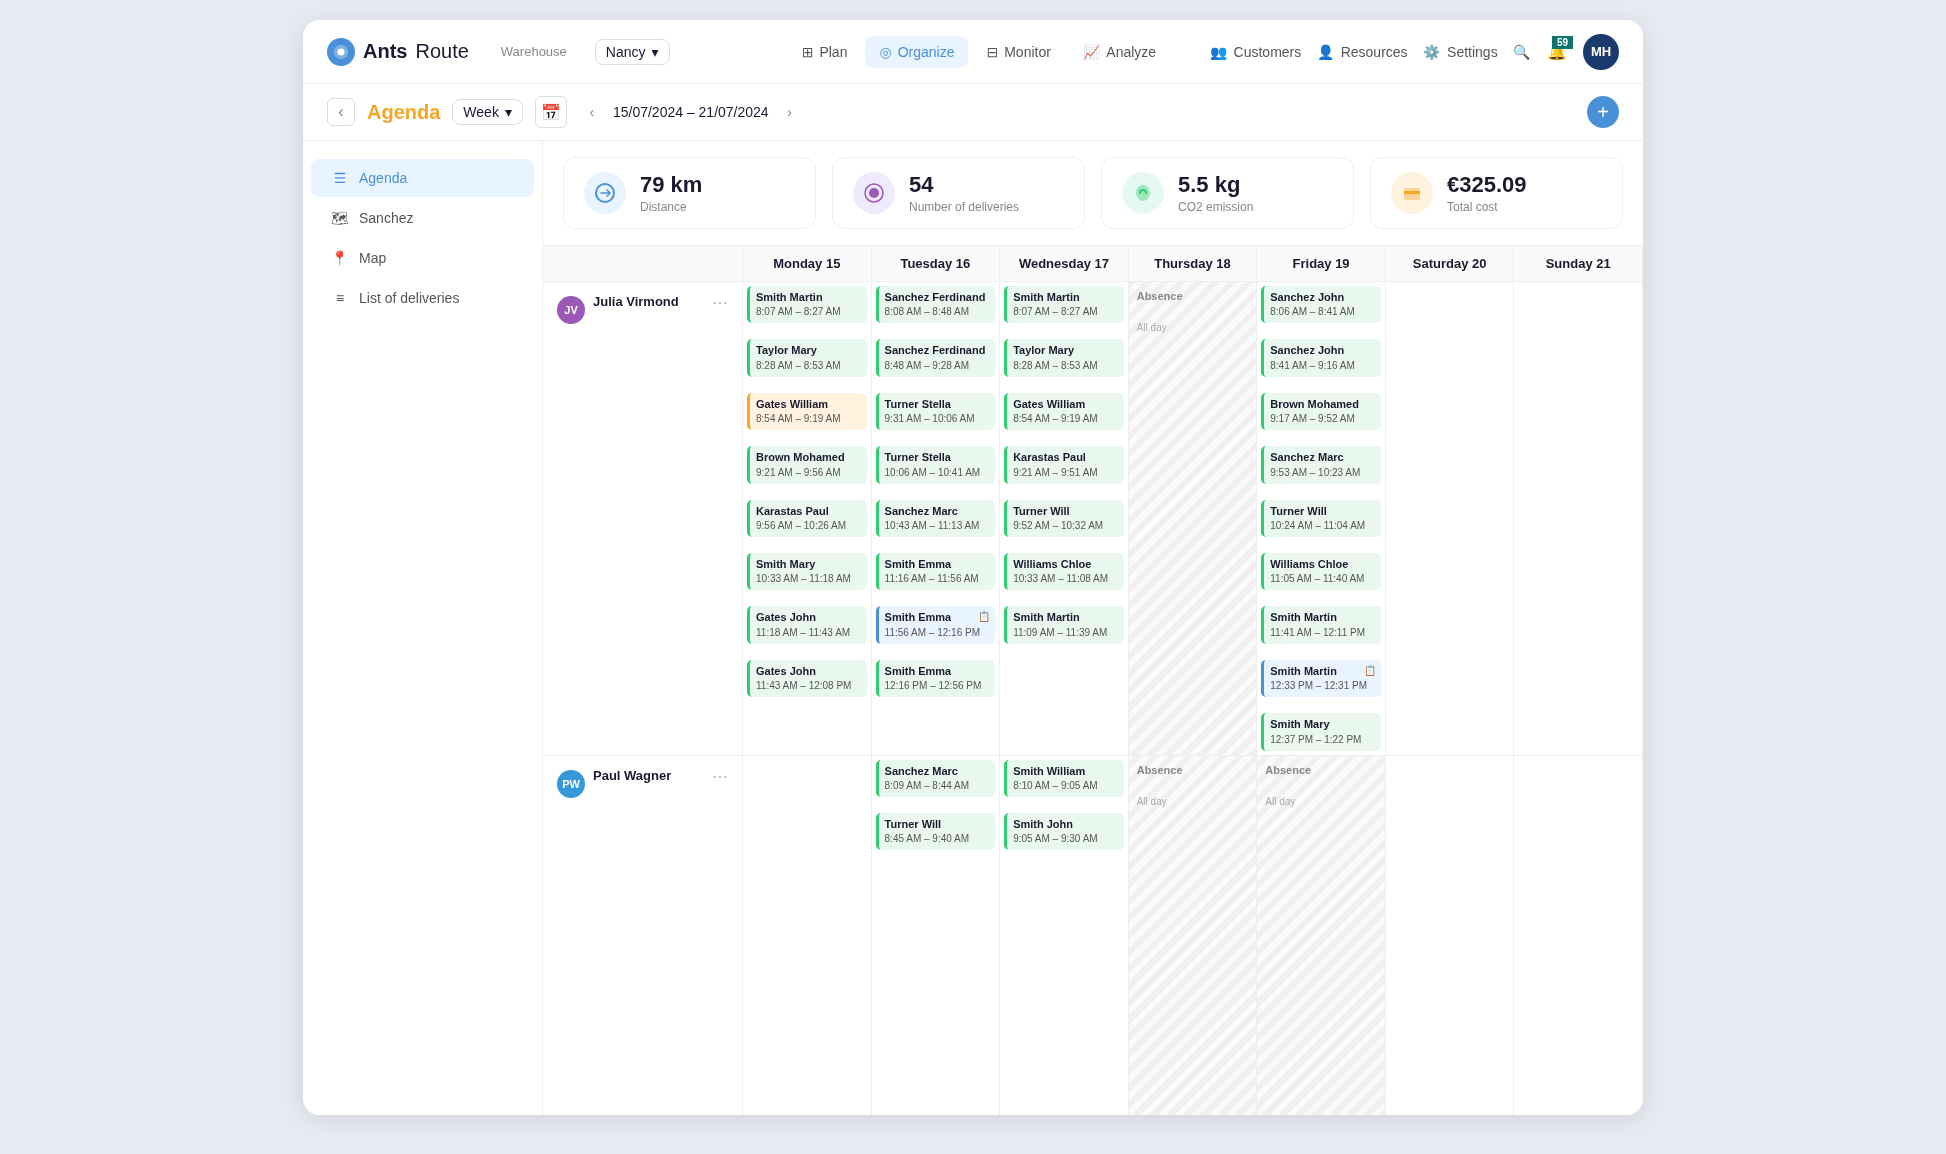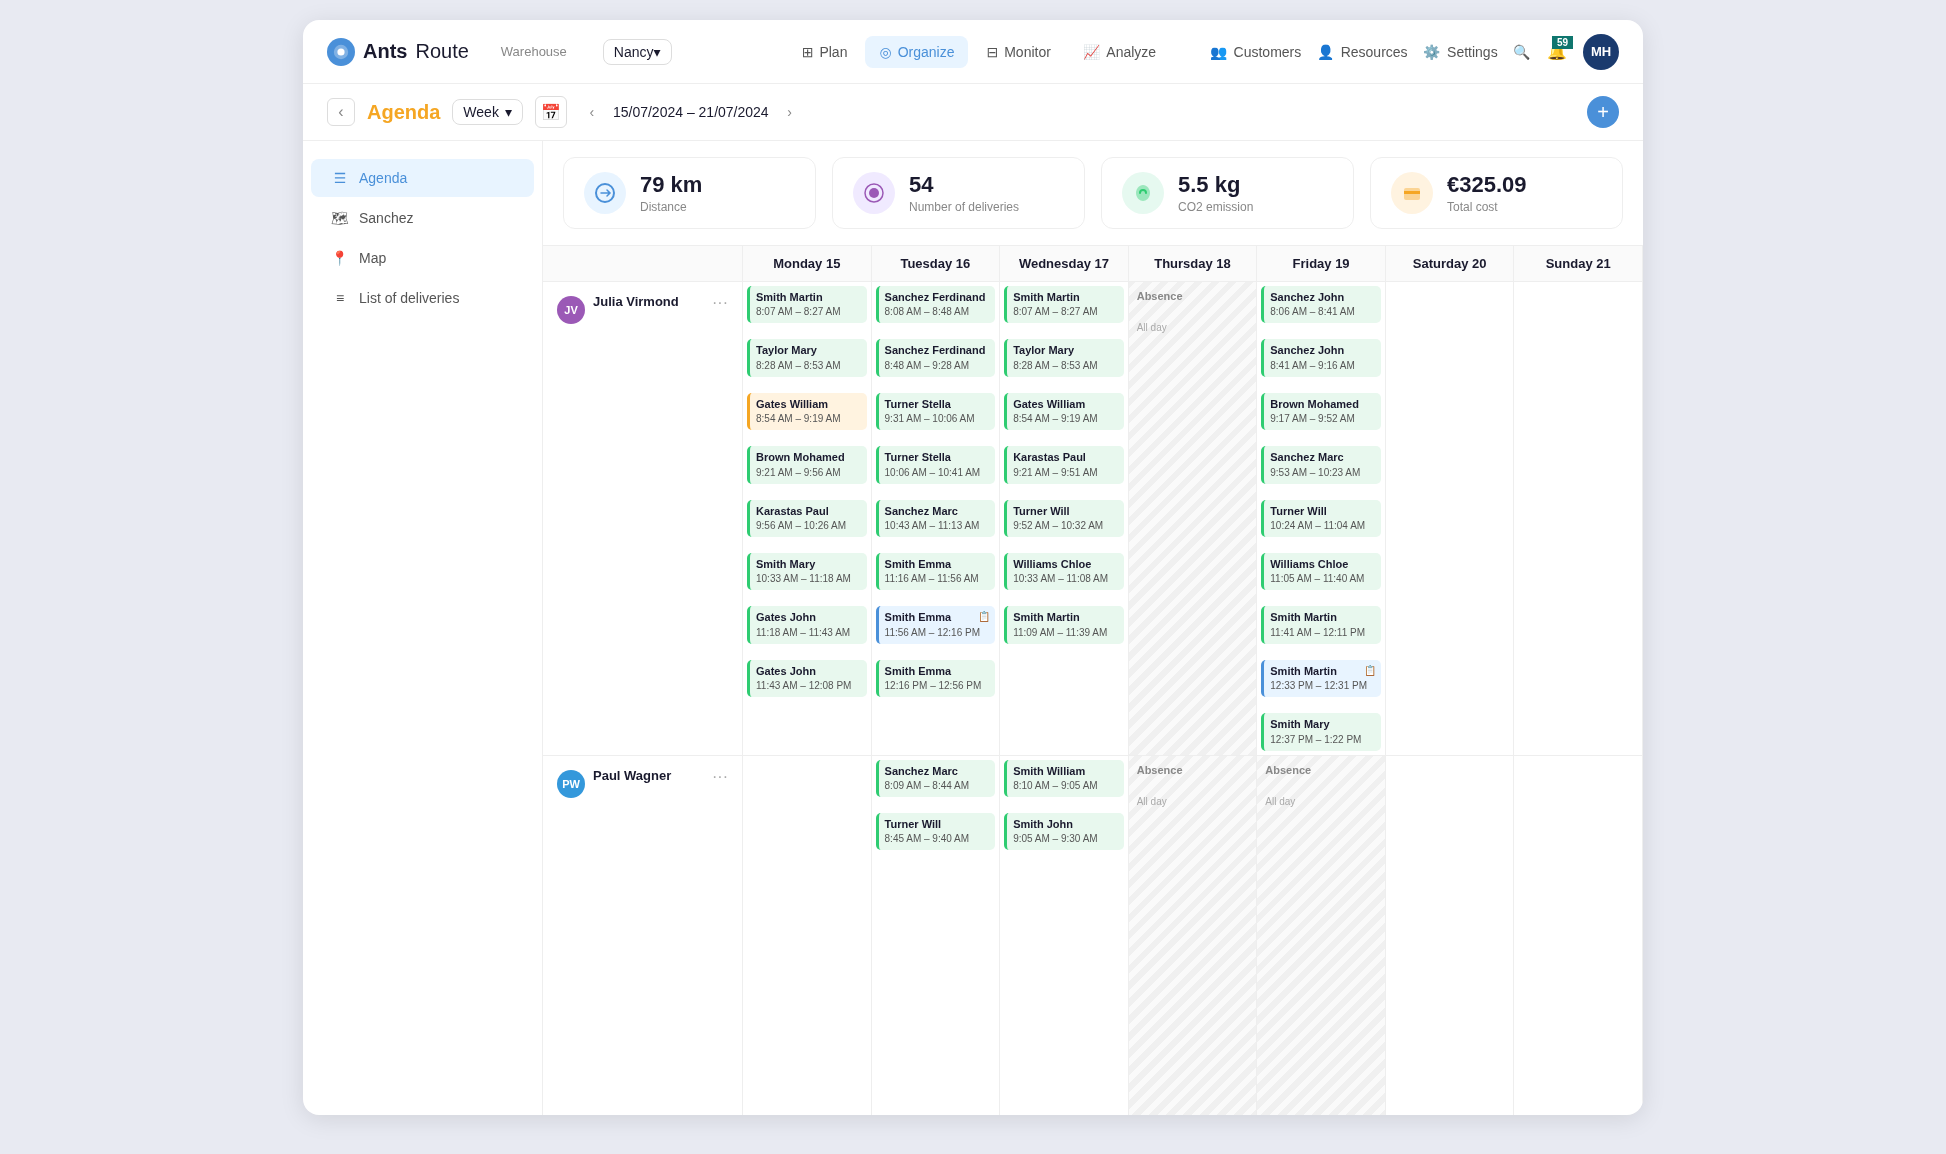--- a/index.html
+++ b/index.html
@@ -49,22 +49,22 @@
       margin-right: 4px;
     }
     .warehouse-select {
       display: flex;
       align-items: center;
       border: 1px solid #ddd;
       border-radius: 8px;
       padding: 4px 10px;
       font-size: 14px;
       color: #1a1a2e;
-      cursor: pointer;
-      margin-left: 8px;
+      gap: 6px;
+      cursor: pointer;
     }
     .nav-items {
       display: flex;
       align-items: center;
       gap: 4px;
       margin-left: auto;
     }
     .nav-item {
       display: flex;
       align-items: center;

